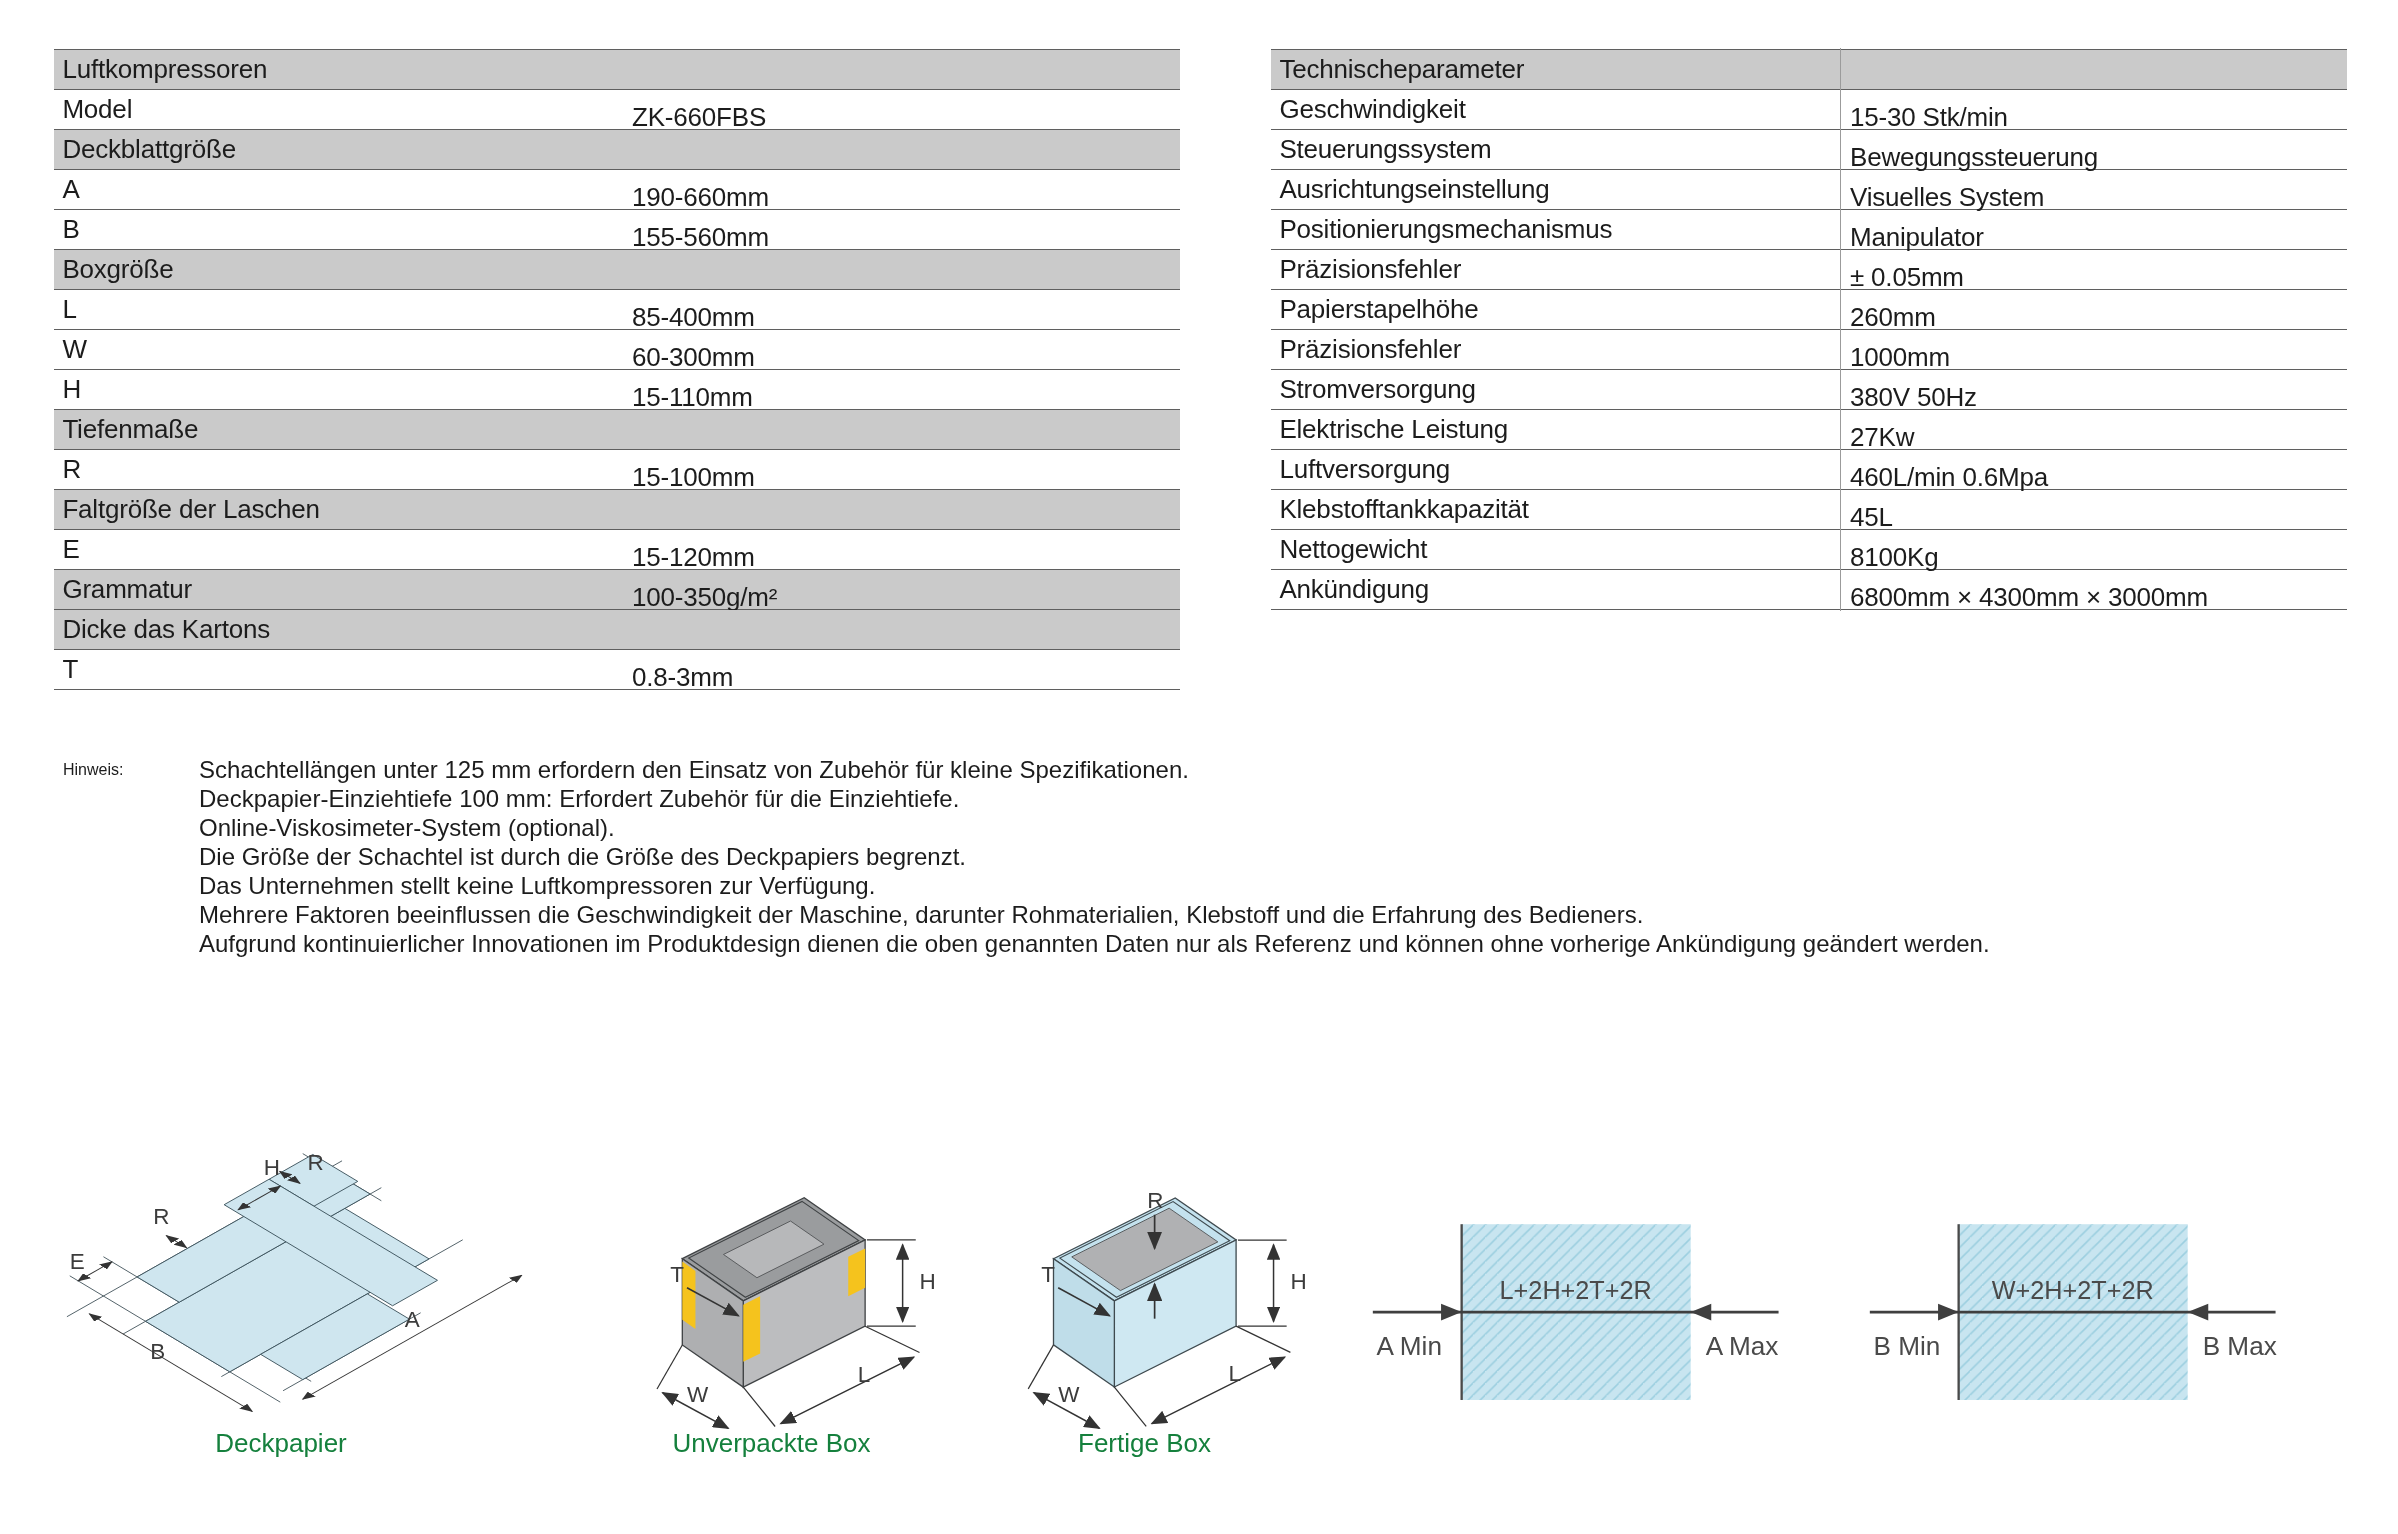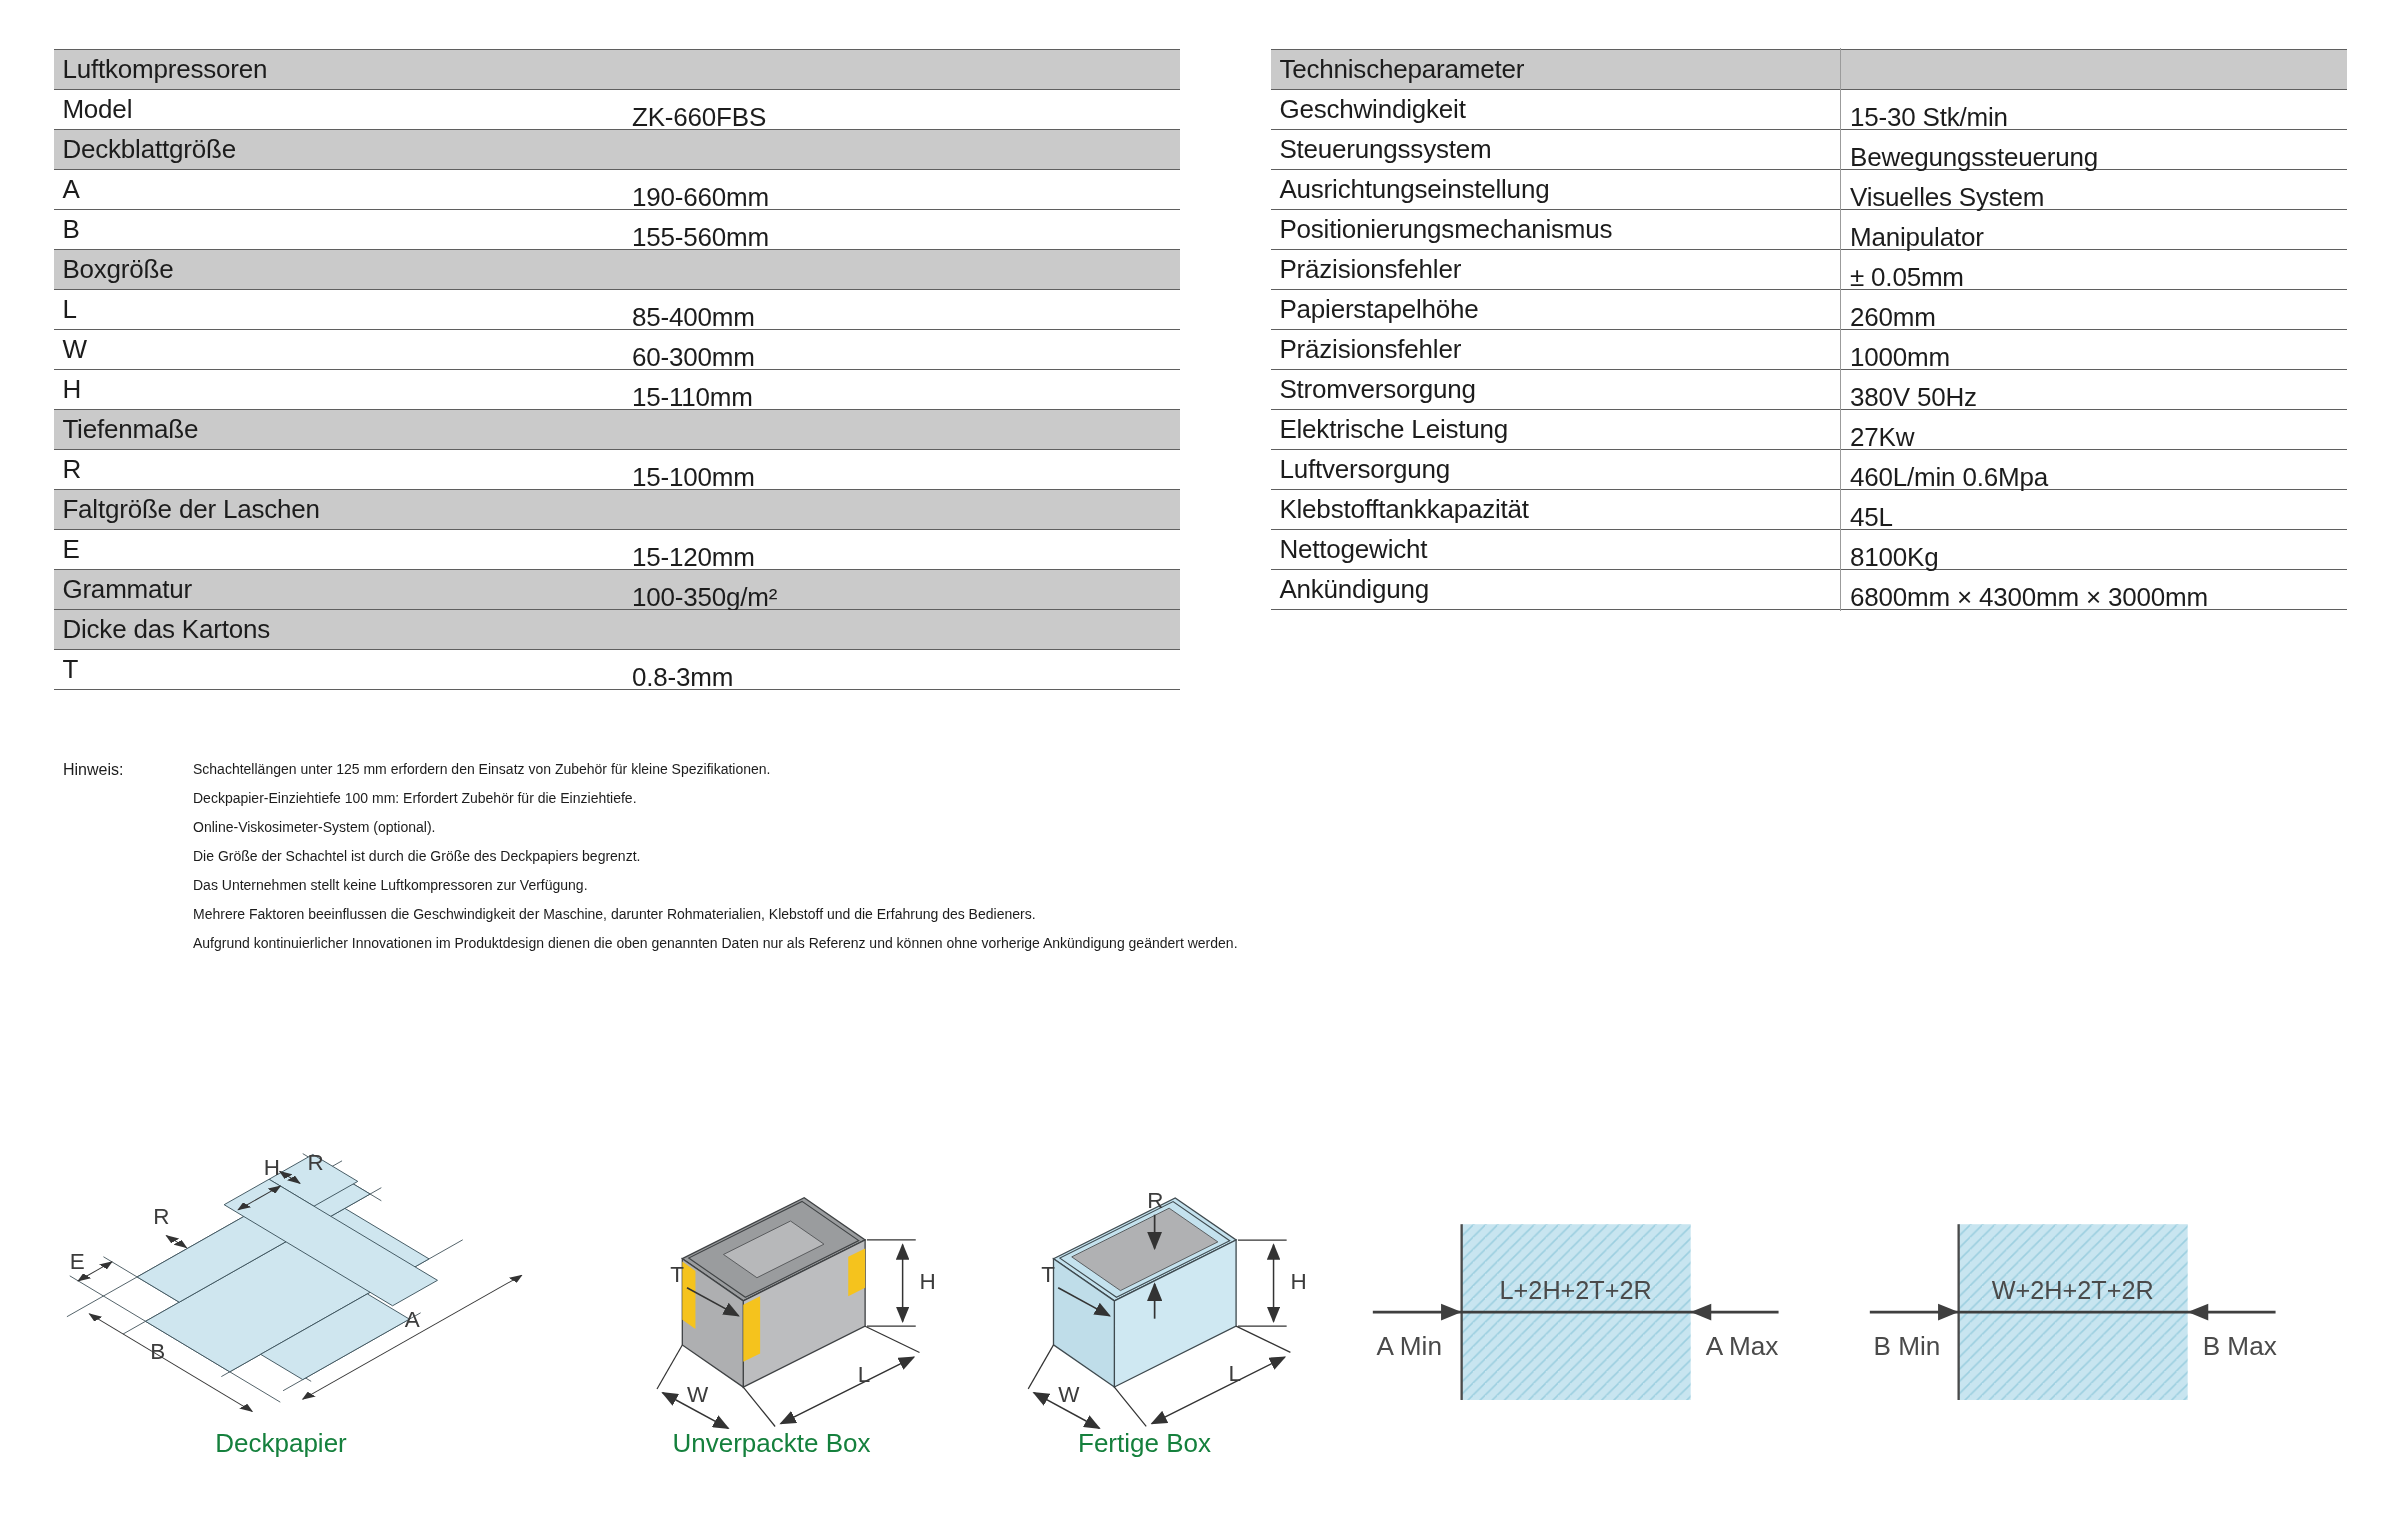--- a/index.html
+++ b/index.html
@@ -13,21 +13,21 @@
   .trow { position:relative; height:40px; box-sizing:border-box;
           border-bottom:1.9px solid #5f5f5f; font-size:26px; letter-spacing:-0.2px; }
   .trow.gray { background:#cacaca; }
   .cell-label { position:absolute; left:8.4px;  top:0; line-height:38px; white-space:nowrap; }
   .cell-value { position:absolute; left:578px; top:8px; line-height:38px; white-space:nowrap; }
   #param-table .cell-value { left:579px; }
   #param-table .trow .coldiv { position:absolute; left:569px; top:-1.9px; bottom:-1.9px; width:0.9px; background:#9b9b9b; }
 
   
   .notes-label { position:absolute; left:63px;  top:755px; font-size:16px; line-height:29px; }
-  .notes-lines { position:absolute; left:193px; top:755px; font-size:14px; line-height:29px; }
+  .notes-lines { position:absolute; left:199px; top:755px; font-size:24px; line-height:29px; }
   .note-line { white-space:nowrap; }
 
   
   .fig { position:absolute; }
   .fig-caption { position:absolute; top:1428px; font-size:26px; text-align:center; color:#15803d; }
   #cap-deckpapier { left:47px;  width:468px; }
   #cap-unpacked   { left:631px; width:281px; }
   #cap-finished   { left:1004px; width:281px; }
   svg text { font-family:"Liberation Sans", sans-serif; }
   .dimtxt { font-size:24px; fill:#3c3c3c; }

